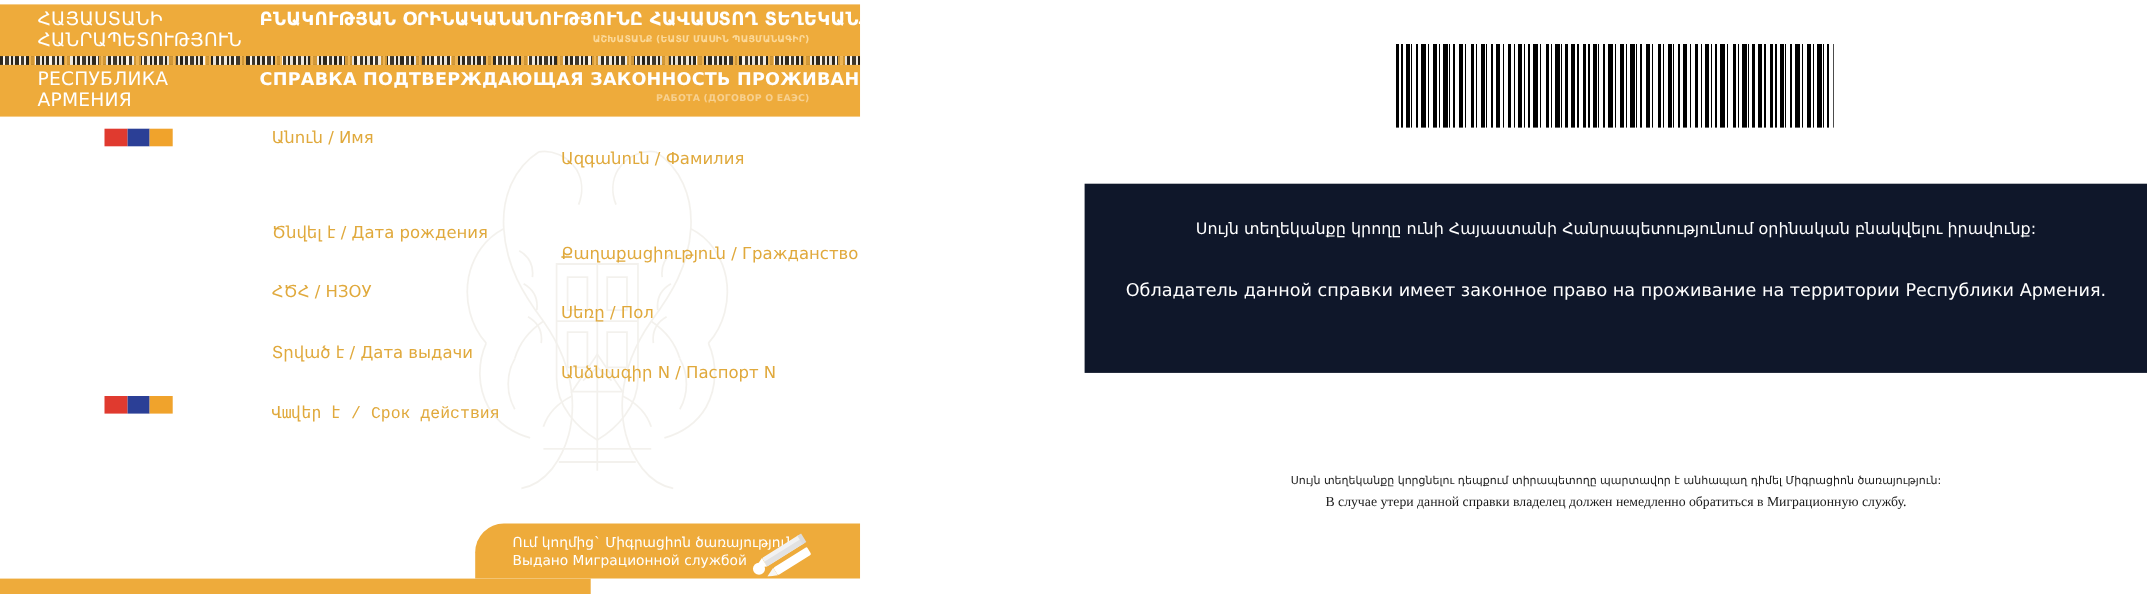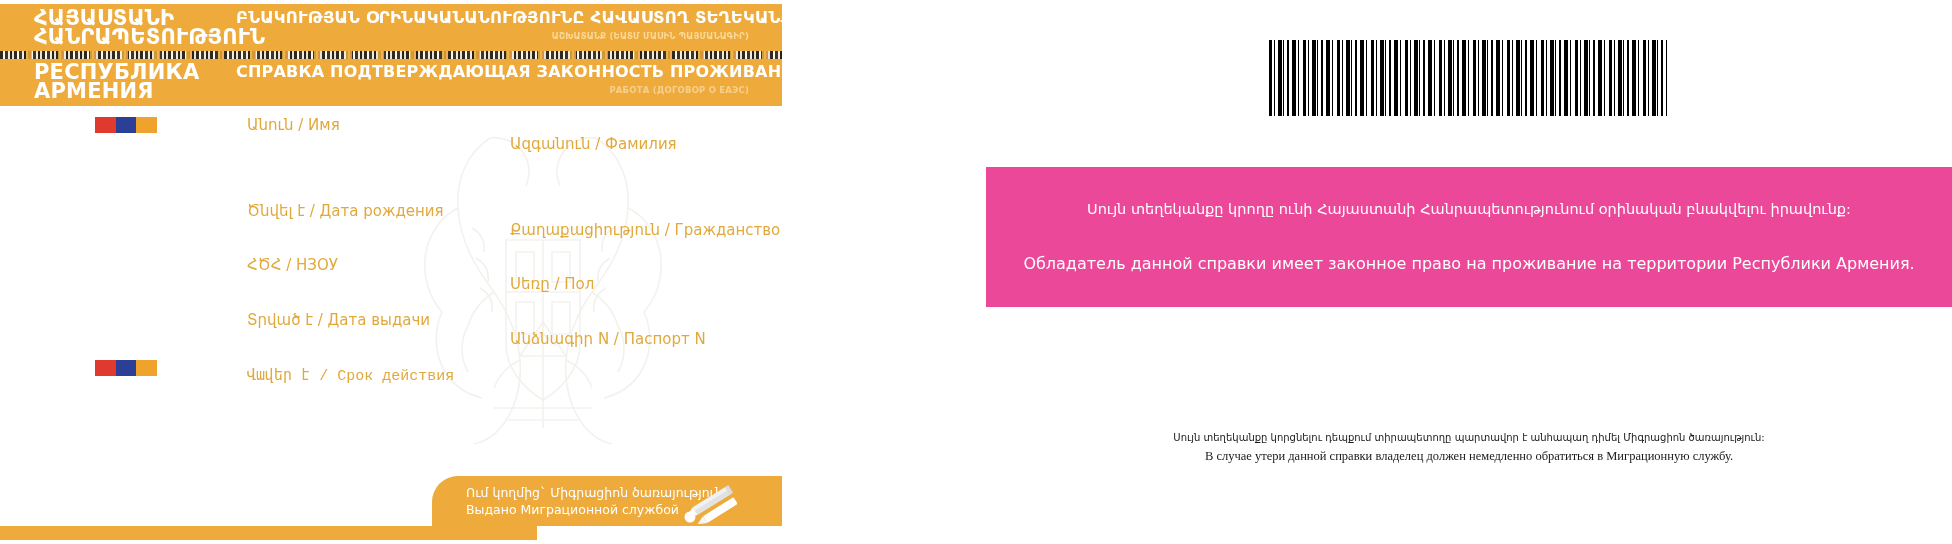--- a/index.html
+++ b/index.html
@@ -49,22 +49,22 @@
     width: 896px;
     height: 48px;
   }
 
   .hdr-country {
     position: absolute;
     left: 34px;
     top: 5px;
     width: 210px;
     color: #ffffff;
-    font-size: 21px;
-    font-weight: bold;
+    font-size: 17px;
+    font-weight: normal;
     line-height: 19px;
     letter-spacing: 0.2px;
   }
   .hdr-country .l2 { display: block; }
 
   .hdr-title-wrap {
     position: absolute;
     left: 236px;
     top: 4px;
     width: 546px;
@@ -79,21 +79,21 @@
     line-height: 20px;
   }
   .hdr-subtitle {
     color: #fbd99a;
     font-size: 8.5px;
     font-weight: bold;
     letter-spacing: 0.2px;
     white-space: nowrap;
     margin-top: 3px;
     text-align: right;
-    padding-right: 33px;
+    padding-right: 46px;
   }
 
   .hdr-title.ru { font-size: 16px; }
   .hdr-subtitle.ru { color: #f7d08f; }
 
   
   .perforation {
     position: absolute;
     left: 0;
     top: 47px;
@@ -219,22 +219,22 @@
         #000 18px, #000 20px, #fff 20px, #fff 23px,
         #000 23px, #000 27px, #fff 27px, #fff 29px,
         #000 29px, #000 30px, #fff 30px, #fff 34px);
   }
 
   .notice-box {
     position: absolute;
     left: 0;
     top: 167px;
     width: 966px;
-    height: 140px;
-    background: #ec4899;
+    height: 172px;
+    background: #0f172a;
     color: #ffffff;
     box-sizing: border-box;
     padding: 0 18px;
   }
   .notice-hy {
     position: absolute;
     left: 18px;
     right: 18px;
     top: 34px;
     text-align: center;

